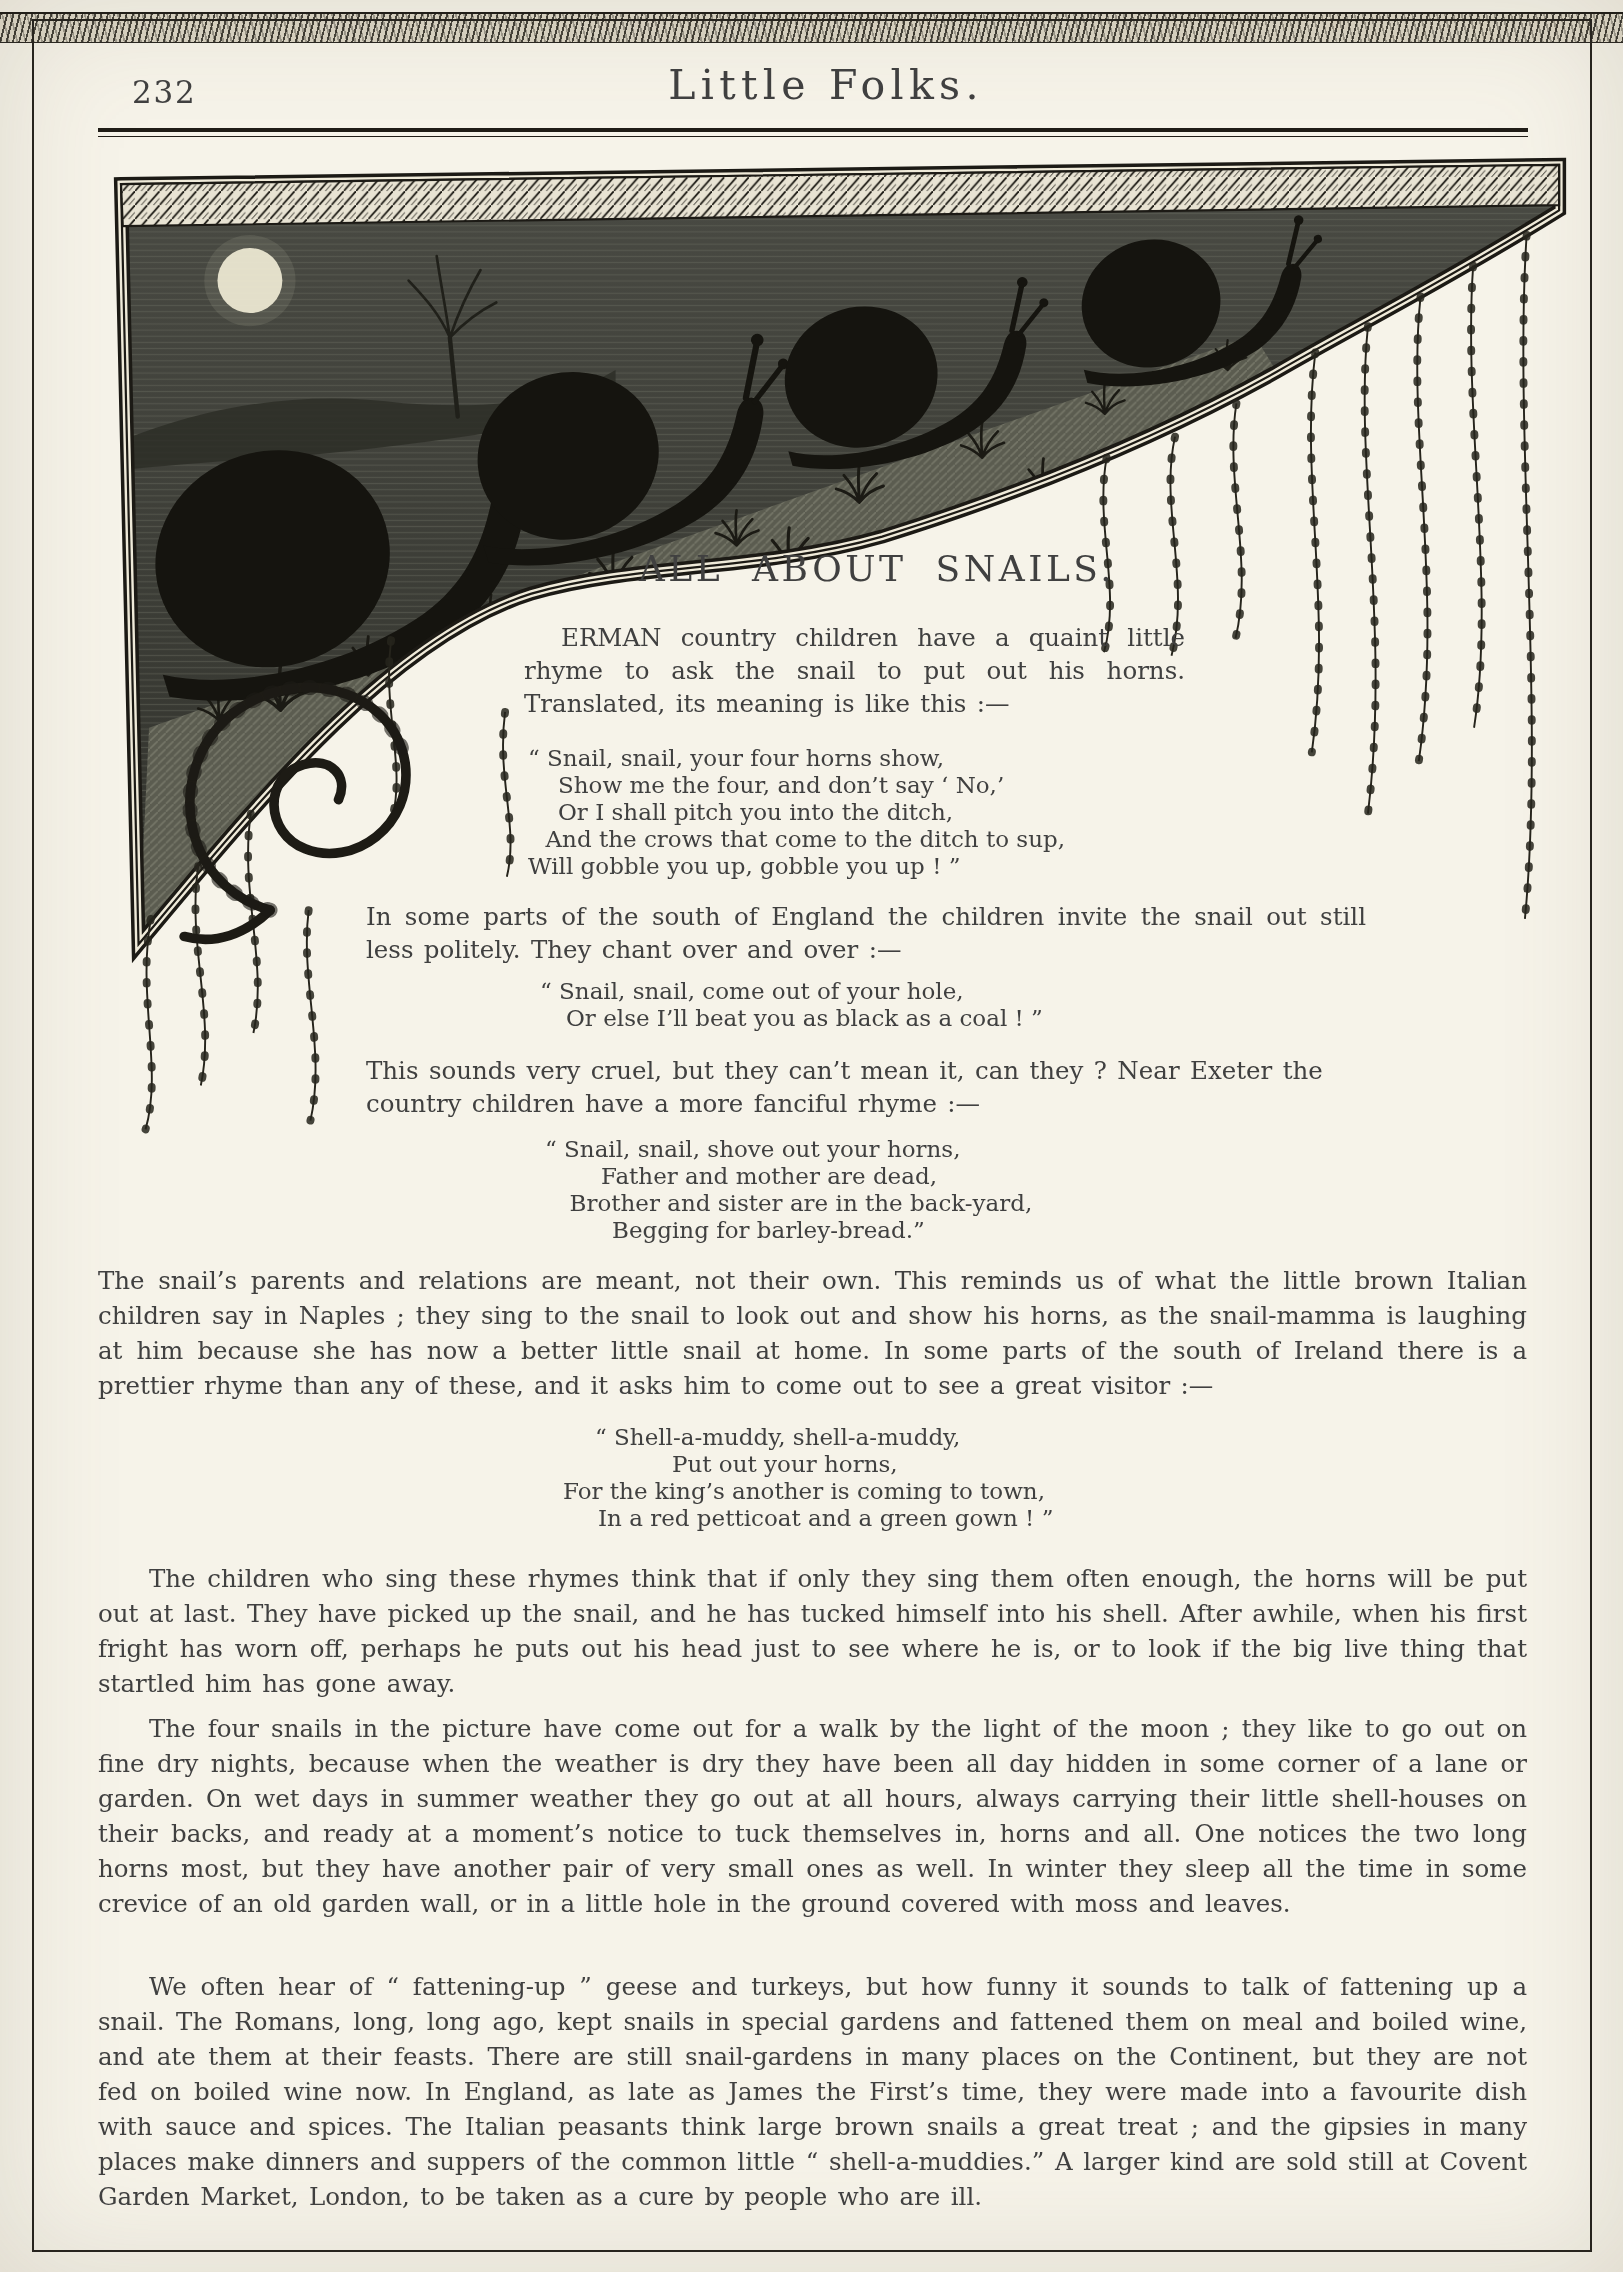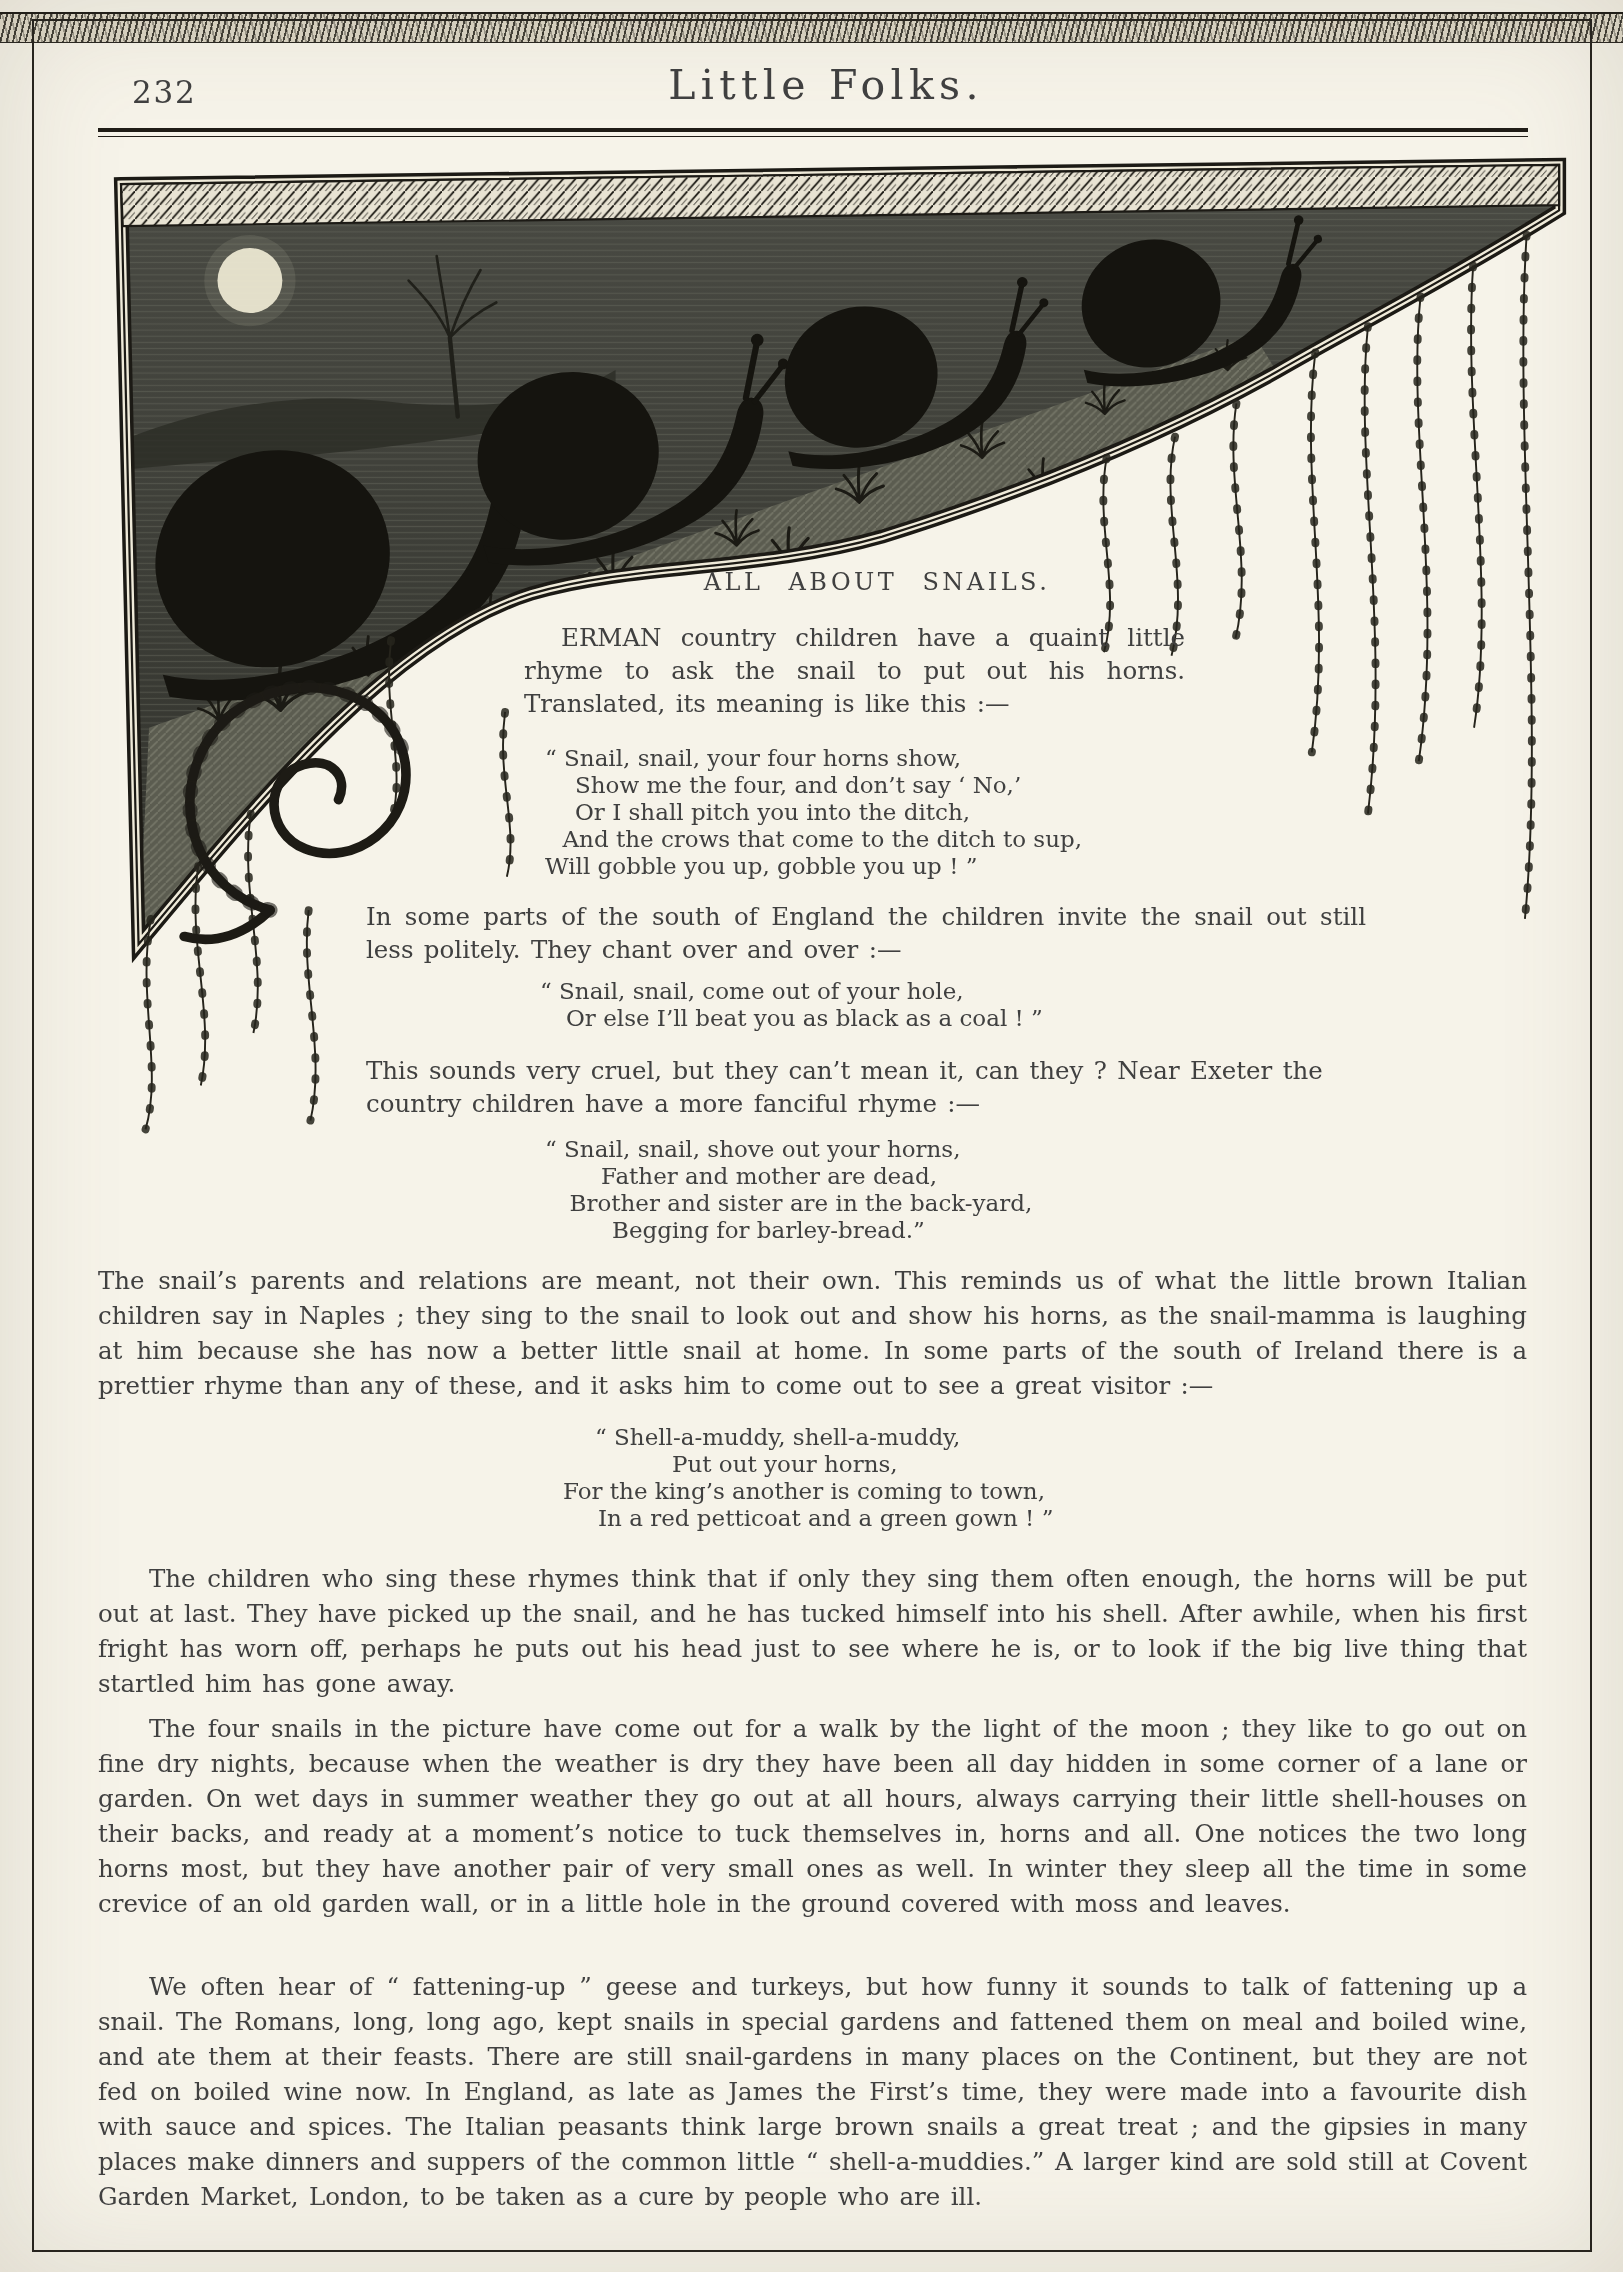--- a/index.html
+++ b/index.html
@@ -10,30 +10,30 @@
   .deckle{position:absolute;left:0;right:0;top:12.3px;height:28px;background:#d4cebd;
         background-image:repeating-linear-gradient(104deg,rgba(45,42,34,.85) 0 1.8px,transparent 1.8px 6.1px),
                          repeating-linear-gradient(76deg,rgba(45,42,34,.35) 0 1.8px,transparent 1.8px 8px);
         border-top:2.6px solid #211e18;border-bottom:1.8px solid #2b2822;}
   .pagenum{position:absolute;left:132px;top:74px;font-size:31px;letter-spacing:1.8px;}
   .masthead{position:absolute;left:0;right:0;top:61px;text-align:center;font-size:41px;letter-spacing:5.3px;padding-left:28px;}
   .rule1{position:absolute;left:98px;right:96px;top:128px;height:3.5px;background:#201d17;}
   .rule2{position:absolute;left:98px;right:96px;top:136px;height:0.9px;background:#201d17;}
   .illo{position:absolute;left:0;top:149px;}
   .abs{position:absolute;}
-  .title{width:772px;left:491px;top:568px;text-align:center;font-size:24px;letter-spacing:3.5px;word-spacing:14px;}
+  .title{width:772px;left:491px;top:548px;text-align:center;font-size:36px;letter-spacing:3.5px;word-spacing:14px;}
   .para{font-size:24.5px;line-height:35px;word-spacing:2.6px;}
   .just{text-align:justify;}
   .intro{left:524px;top:621px;width:661px;line-height:33px;text-indent:37px;}
   .p-england{left:366px;top:900px;width:1000px;line-height:33px;}
   .p-exeter{left:366px;top:1054px;width:991px;line-height:33px;}
   .body-para{left:98px;width:1429px;}
   .indent{text-indent:51px;}
   .verse{font-size:23px;line-height:27px;}
-  .v1{left:545px;top:745px;}
+  .v1{left:528px;top:745px;}
   .v2{left:540px;top:978px;}
   .v3{left:545px;top:1136px;}
   .v4{left:563px;top:1424px;}
   .vine-stem{fill:none;stroke:#26241c;stroke-width:2.2px;}
   .vine-leaf{fill:none;stroke:#26241c;stroke-width:9px;stroke-linecap:round;stroke-dasharray:2 22;opacity:.85;}
   .flourish{fill:none;stroke:#1d1b15;stroke-width:11px;stroke-linecap:round;}
   .flourish-leaf{fill:none;stroke:#1d1b15;stroke-width:17px;stroke-linecap:round;stroke-dasharray:3 19;opacity:.6;}
 </style>
 </head>
 <body>

